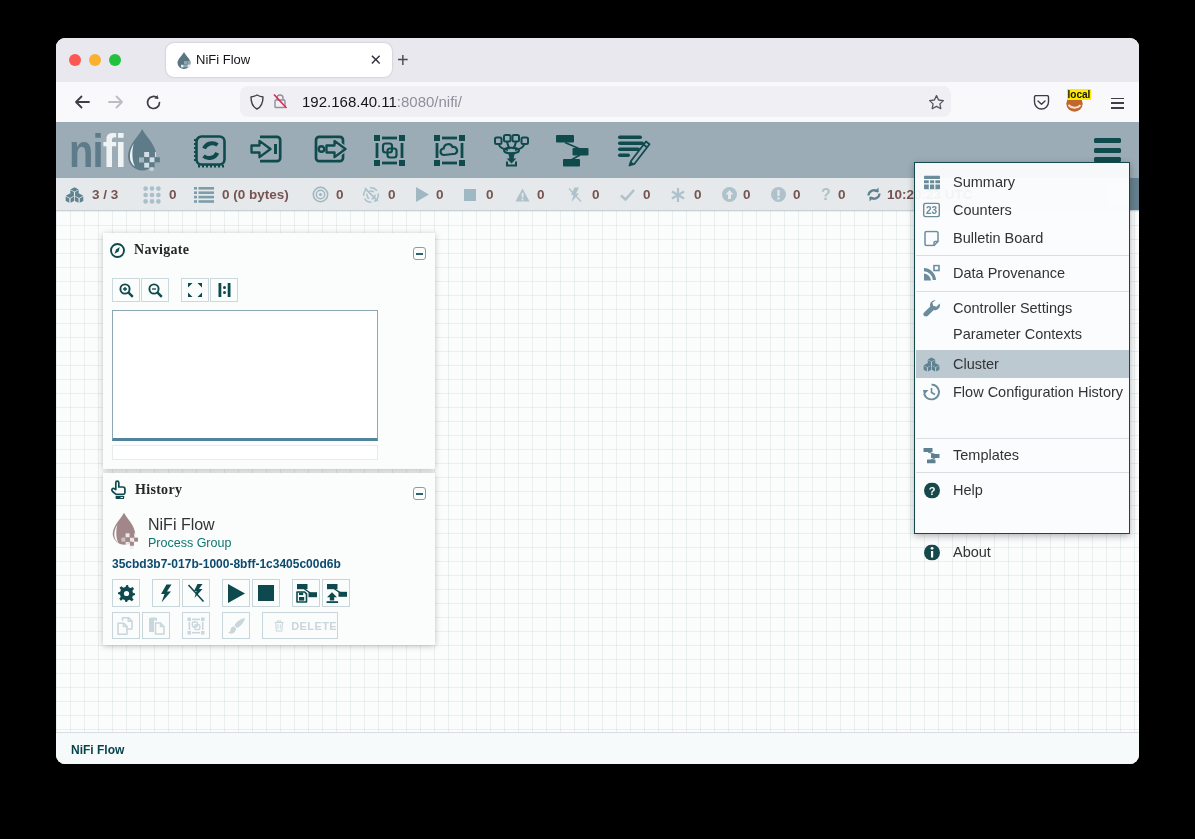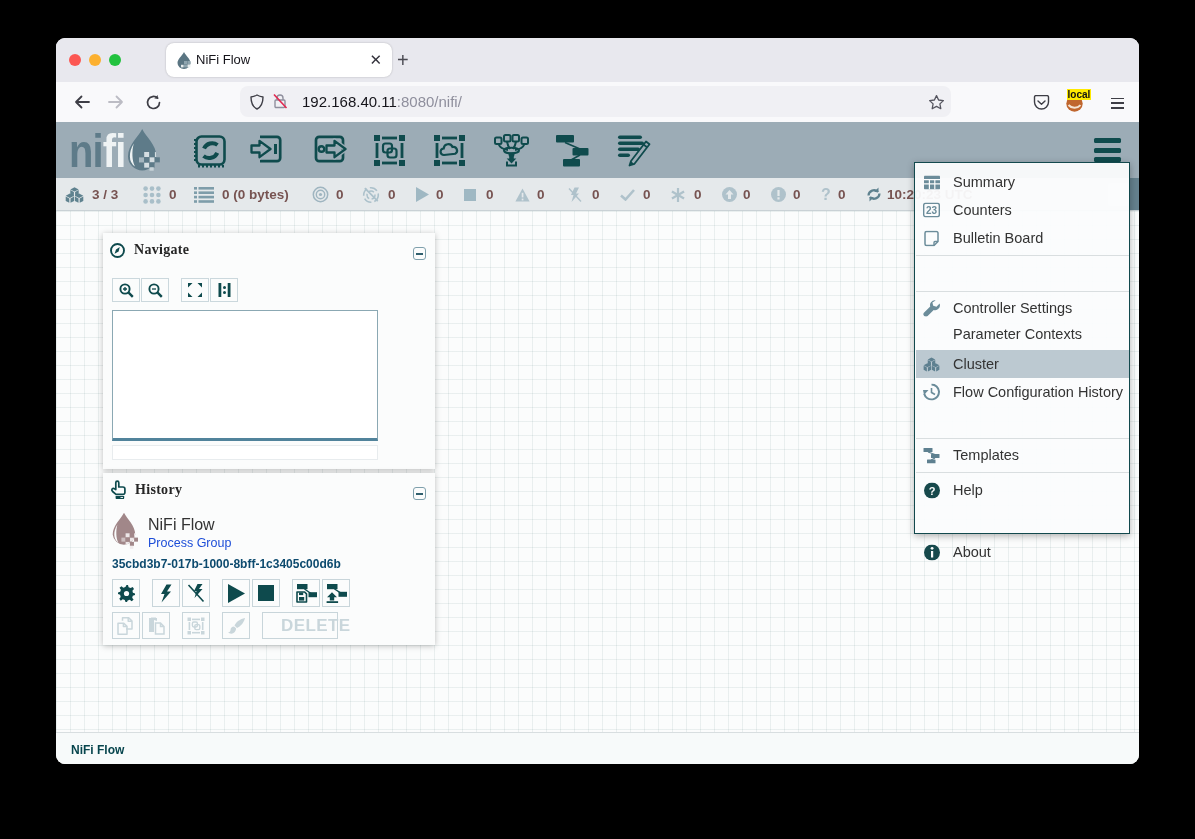--- a/index.html
+++ b/index.html
@@ -469,21 +469,21 @@
         </g>
       <g fill="#A18789">
           <rect x="17.9" y="21.3" width="4.05" height="4.05"></rect>
           <rect x="13.6" y="25.6" width="4.05" height="4.05"></rect>
           <rect x="22.1" y="25.6" width="4.05" height="4.05"></rect>
           <rect x="17.9" y="29.8" width="4.05" height="4.05"></rect>
         </g>
       <rect x="17.9" y="33.8" width="3.4" height="3" fill="#EDE7E8" opacity="0.8"></rect>
     </svg>
     <div style="position:absolute;left:45px;top:43px;font-size:16px;color:#333;">NiFi Flow</div>
-    <div style="position:absolute;left:45px;top:63px;font-size:12.5px;color:#1d4ed8;text-align:right;">Process Group</div>
+    <div style="position:absolute;left:45px;top:63px;font-size:12.5px;color:#0f766e;text-align:right;">Process Group</div>
     <div style="position:absolute;left:9px;top:84px;font-size:12px;color:#0c4a6e;font-weight:bold;">35cbd3b7-017b-1000-8bff-1c3405c00d6b</div>
 
     <div class="obtn" style="left:9px;top:106px;">
       <svg width="17" height="17" viewBox="0 0 17 17">
         <path d="M8.5 0 L10 0 L10.6 2.3 L12.6 3.1 L14.7 1.9 L16 3.9 L14.4 5.7 L14.9 7.8 L17 8.5 V10 L14.8 10.7 L14.2 12.8 L15.6 14.7 L13.6 16.2 L11.8 14.8 L9.7 15.4 L9 17 H7.5 L6.8 14.9 L4.7 14.3 L2.8 15.7 L1.3 13.7 L2.7 11.9 L2.1 9.8 L0 9 V7.5 L2.2 6.8 L2.9 4.7 L1.5 2.8 L3.5 1.3 L5.3 2.7 L7.4 2.1 Z" fill="#0E4A4D"></path>
         <circle cx="8.5" cy="8.5" r="2.6" fill="#FBFCFC"></circle>
       </svg>
     </div>
     <div class="obtn" style="left:49px;top:106px;">
       <svg width="12" height="19" viewBox="0 0 12 19">
@@ -562,21 +562,21 @@
       <svg width="19" height="17" viewBox="0 0 19 17">
         <path d="M18 1 C13 2 9 5 7.5 8.5 L10 11 C13.5 9.5 17 5.5 18 1 Z" fill="#C9D6DB"></path>
         <path d="M7 9.5 C5 9.5 3.5 11 3.5 13 C3.5 14.5 2.5 15.3 1 15.5 C2.5 16.8 5 17 6.5 16 C8.5 14.8 9.3 12.5 9 11.3 Z" fill="#C9D6DB"></path>
       </svg>
     </div>
     <div class="obtn" style="left:159px;top:139px;height:27px;width:76px;justify-content:flex-start;padding-left:11px;">
       <svg width="15" height="17" viewBox="0 0 15 17">
         <path d="M1 4 h13 M5 4 V2 h5 v2 M2.5 4 L3.5 16.5 h8 L12.5 4" stroke="#C9D6DB" stroke-width="1.5" fill="none"></path>
         <path d="M5.7 6.5 v7 M9.3 6.5 v7" stroke="#C9D6DB" stroke-width="1.3"></path>
       </svg>
-      <span style="font-size:17px;font-weight:bold;color:#C9D6DB;margin-left:7px;letter-spacing:0.4px;">DELETE</span>
+      <span style="font-size:11px;font-weight:bold;color:#C9D6DB;margin-left:7px;letter-spacing:0.4px;">DELETE</span>
     </div>
   </div>
 
   <div id="menu">
     <div class="mi" style="top:5px;">
       <span class="mic">
           <svg width="16" height="14" viewBox="0 0 16 14">
         <rect width="16" height="14" rx="1" fill="#6B8C9A"></rect>
         <g stroke="#FBFCFC" stroke-width="1.2">
               <path d="M0 4.2 h16 M0 8.4 h16 M5.4 4 V14 M10.8 4 V14"></path>
@@ -597,20 +597,30 @@
     <div class="mi" style="top:61px;">
       <span class="mic">
           <svg width="15" height="16" viewBox="0 0 15 16">
         <path d="M1 2.5 a1.5 1.5 0 0 1 1.5 -1.5 h10 a1.5 1.5 0 0 1 1.5 1.5 v8.5 l-4 4 h-7.5 a1.5 1.5 0 0 1 -1.5 -1.5 Z" stroke="#6B8C9A" stroke-width="1.5" fill="none"></path>
         <path d="M10 15 v-3 a1 1 0 0 1 1 -1 h3" stroke="#6B8C9A" stroke-width="1.4" fill="none"></path>
       </svg>
         </span>
       <span class="mtx">Bulletin Board</span>
     </div>
     <div class="msep" style="top:92px;"></div>
+    <div class="mi" style="top:96px;">
+      <span class="mic">
+          <svg width="17" height="17" viewBox="0 0 17 17">
+        <path d="M1 9 a7.5 7.5 0 0 1 7 7 L1 16 Z" fill="#6B8C9A"></path>
+        <path d="M1 3.5 a12.5 12.5 0 0 1 12 12 l-3.2 0 A9.3 9.3 0 0 0 1 6.7 Z" fill="#6B8C9A"></path>
+        <rect x="11" y="1" width="5" height="5" stroke="#6B8C9A" stroke-width="1.6" fill="none"></rect>
+      </svg>
+        </span>
+      <span class="mtx">Data Provenance</span>
+    </div>
     <div class="msep" style="top:128px;"></div>
     <div class="mi" style="top:131px;">
       <span class="mic">
           <svg width="17" height="17" viewBox="0 0 17 17">
         <path d="M11.8 0.8 a4.8 4.8 0 0 0 -4.6 6.1 L0.9 13.2 a2.5 2.5 0 0 0 3.5 3.5 L10.7 10.4 a4.8 4.8 0 0 0 5.9 -6.3 L13.5 7.2 L10.2 6.3 L9.4 3 L12.6 0.9 Z" fill="#6B8C9A"></path>
       </svg>
         </span>
       <span class="mtx">Controller Settings</span>
     </div>
     <div class="mi" style="top:157px;">

